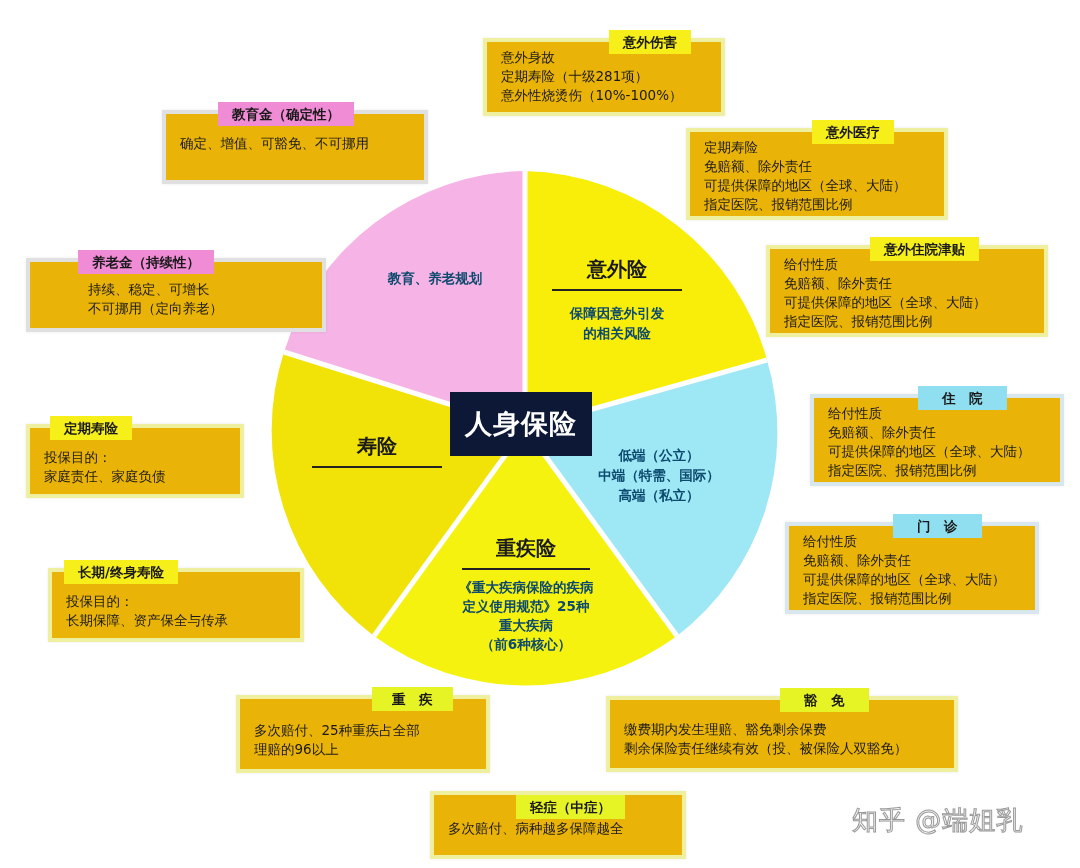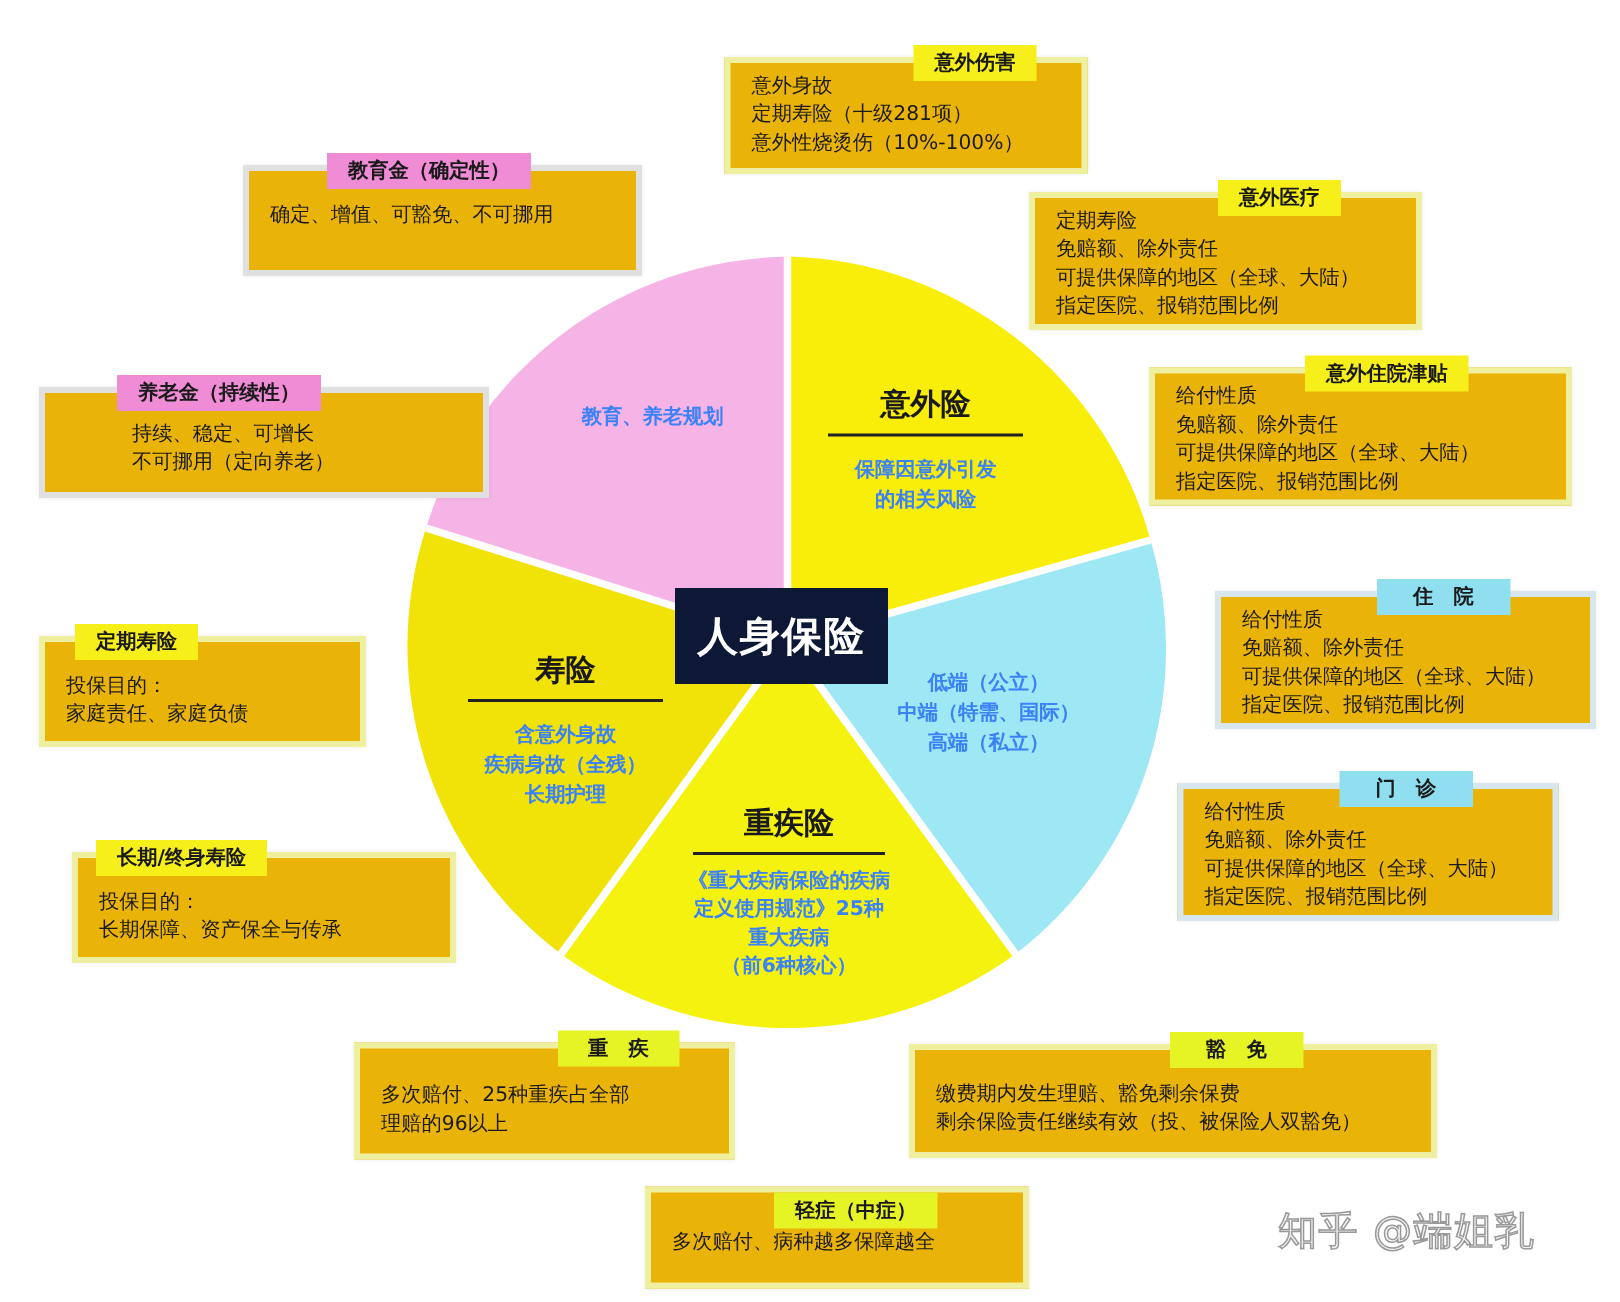--- a/index.html
+++ b/index.html
@@ -1,21 +1,21 @@
 <!DOCTYPE html>
 <html><head>
 <meta charset="utf-8">
 <style>
   html,body{margin:0;padding:0;}
   body{width:1080px;height:868px;background:#ffffff;position:relative;overflow:hidden;
        font-family:"DejaVu Sans","Liberation Sans",sans-serif;color:#1a1a1a;}
   .pie{position:absolute;left:0;top:0;width:1080px;height:868px;}
   .seg-label{position:absolute;text-align:center;}
   .seg-title{font-size:20px;font-weight:bold;color:#1a1a1a;padding-bottom:6px;border-bottom:2px solid #222;display:block;}
-  .seg-desc{font-size:13.5px;line-height:20px;margin-top:12px;font-weight:bold;color:#3b82f6;}
+  .seg-desc{font-size:13.5px;line-height:20px;margin-top:12px;font-weight:bold;color:#0c4a6e;}
   .center-box{position:absolute;left:450px;top:392px;width:142px;height:64px;background:#0d1836;
      color:#fff;font-size:27px;font-weight:bold;display:flex;align-items:center;justify-content:center;letter-spacing:1px;}
   .box{position:absolute;background:#eab308;border:4px solid #c4b5fd;box-shadow:0 0 3px rgba(0,0,0,0.08);}
   .box .tag{position:absolute;top:-12px;height:24px;line-height:24px;padding:0 14px;font-size:13.5px;font-weight:bold;white-space:nowrap;}
   .box .body{font-size:13.5px;line-height:19px;color:#1a1a1a;}
   .b-yellow{border-color:#eef0a0;}
   .b-blue{border-color:#d8e6ee;}
   .b-pink{border-color:#e0e0e0;}
   .t-yellow{background:#f7ef1a;}
   .t-lime{background:#e6f325;}
@@ -60,25 +60,20 @@
 <div class="seg-label" style="left:592px;top:433px;width:134px;">
   <div class="seg-desc">
     <div>低端（公立）</div>
     <div>中端（特需、国际）</div>
     <div>高端（私立）</div>
   </div>
 </div>
 
 <div class="seg-label" style="left:312px;top:433px;width:130px;">
   <span class="seg-title">寿险</span>
-  <div class="seg-desc">
-    <div>含意外身故</div>
-    <div>疾病身故（全残）</div>
-    <div>长期护理</div>
-  </div>
 </div>
 
 <div class="seg-label" style="left:446px;top:535px;width:160px;">
   <span class="seg-title" style="margin:0 16px;">重疾险</span>
   <div class="seg-desc" style="margin-top:8px;line-height:19px;">
     <div>《重大疾病保险的疾病</div>
     <div>定义使用规范》25种</div>
     <div>重大疾病</div>
     <div>（前6种核心）</div>
   </div>

